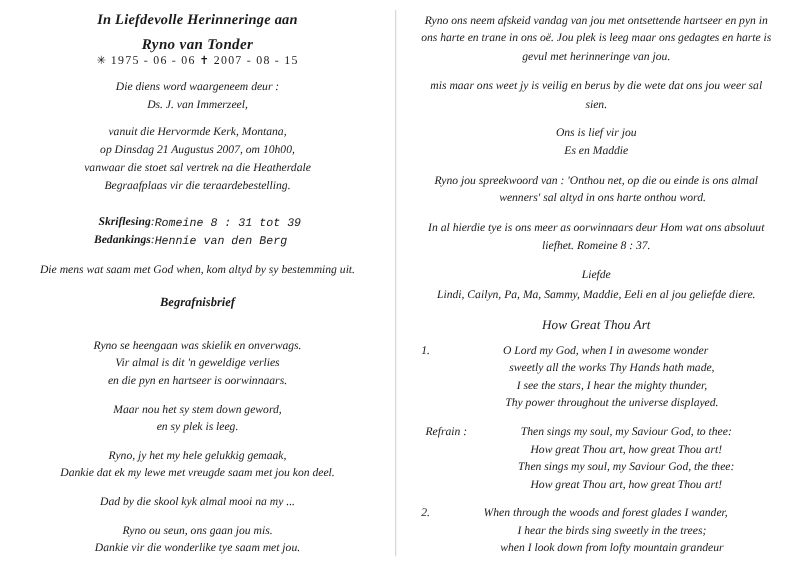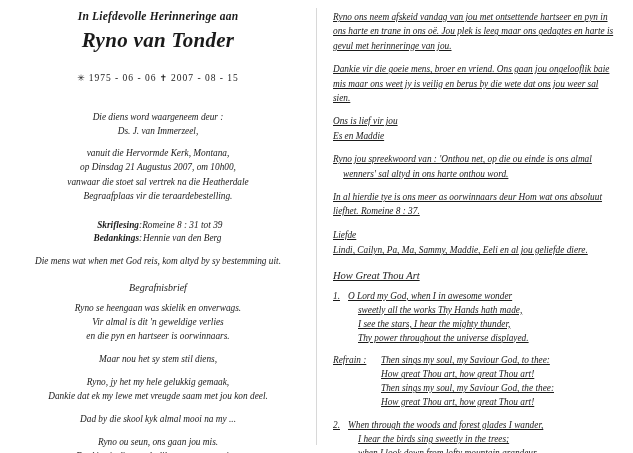--- a/index.html
+++ b/index.html
@@ -32,45 +32,44 @@
   }
   .divider {
     width: 1px;
     background: #d8d8d8;
     height: 437px;
     margin-top: 8px;
   }
   .col-right {
     width: 316px;
     padding: 10px 12px 8px 16px;
-    text-align: left;
-    text-decoration: underline;
+    text-align: center;
   }
 
   
   .title-line {
     font-family: "Liberation Serif", serif;
     font-style: italic;
     font-weight: bold;
     font-size: 11.5px;
     letter-spacing: 0.2px;
     margin-bottom: 6px;
   }
   .name {
     font-family: "Liberation Serif", serif;
     font-weight: bold;
-    font-size: 21px;
+    font-size: 12px;
     font-style: italic;
     letter-spacing: 0.3px;
-    margin: 2px 0 20px 0;
+    margin: 2px 0 0 0;
   }
   .dates {
     font-size: 9.5px;
     letter-spacing: 1px;
-    margin-bottom: 27px;
+    margin-bottom: 9px;
     font-family: "Liberation Serif", serif;
   }
   .star {
     font-size: 9px;
     margin-right: 3px;
   }
   .cross {
     font-size: 9px;
     margin: 0 3px;
   }
@@ -89,33 +88,33 @@
     font-size: 9.3px;
     border-collapse: collapse;
   }
   .kv-table td {
     padding: 1.5px 0;
     vertical-align: top;
     white-space: nowrap;
   }
   .kv-k { text-align: right; padding-right: 26px; font-weight: bold; }
   .kv-c { padding-right: 10px; }
-  .kv-v { text-align: center; }
+  .kv-v { text-align: left; font-family: Liberation Mono, monospace; }
 
   .closing-line {
     font-style: italic;
     font-size: 9.3px;
     margin-top: 12px;
   }
 
   .section-head {
     font-style: italic;
     font-size: 10px;
-    font-weight: normal;
-    margin: 16px 0 9px 0;
+    font-weight: bold;
+    margin: 16px 0 23px 0;
   }
 
   .poem {
     font-style: italic;
     font-size: 9.3px;
     line-height: 1.5;
   }
   .poem .stanza { margin-bottom: 9px; }
   .poem .ln { display: block; }
 
@@ -193,32 +192,33 @@
         <td class="kv-v">Romeine 8 : 31 tot 39</td>
       </tr>
       <tr>
         <td class="kv-k">Bedankings</td>
         <td class="kv-c">:</td>
         <td class="kv-v">Hennie van den Berg</td>
       </tr>
     </tbody>
       </table>
 
-    <div class="closing-line">Die mens wat when met God reis, kom altyd by sy bestemming uit.</div>
+    <div class="closing-line">Die mens wat saam met God when, kom altyd by sy bestemming uit.</div>
 
     <div class="section-head">Begrafnisbrief</div>
 
     <div class="poem">
       <div class="stanza">
         <span class="ln">Ryno se heengaan was skielik en onverwags.</span>
         <span class="ln">Vir almal is dit 'n geweldige verlies</span>
         <span class="ln">en die pyn en hartseer is oorwinnaars.</span>
       </div>
       <div class="stanza">
-        <span class="ln">Maar nou het sy stem stil diens,</span>
+        <span class="ln">Maar nou het sy stem down geword,</span>
+        <span class="ln">en sy plek is leeg.</span>
       </div>
       <div class="stanza">
         <span class="ln">Ryno, jy het my hele gelukkig gemaak,</span>
         <span class="ln">Dankie dat ek my lewe met vreugde saam met jou kon deel.</span>
       </div>
       <div class="stanza">
         <span class="ln">Dad by die skool kyk almal mooi na my ...</span>
       </div>
       <div class="stanza">
         <span class="ln">Ryno ou seun, ons gaan jou mis.</span>
@@ -231,21 +231,20 @@
 
   <div class="col col-right">
 
     <div class="r-para">
       <span class="ln">Ryno ons neem afskeid vandag van jou met ontsettende hartseer en pyn in</span>
       <span class="ln">ons harte en trane in ons oë.  Jou plek is leeg maar ons gedagtes en harte is</span>
       <span class="ln">gevul met herinneringe van jou.</span>
     </div>
 
     <div class="r-para">
-      <span class="ln">Dankie vir die goeie mens, broer en vriend.  Ons gaan jou ongelooflik baie</span>
       <span class="ln">mis maar ons weet jy is veilig en berus by die wete dat ons jou weer sal</span>
       <span class="ln">sien.</span>
     </div>
 
     <div class="r-para">
       <span class="ln">Ons is lief vir jou</span>
       <span class="ln">Es en Maddie</span>
     </div>
 
     <div class="r-para">

